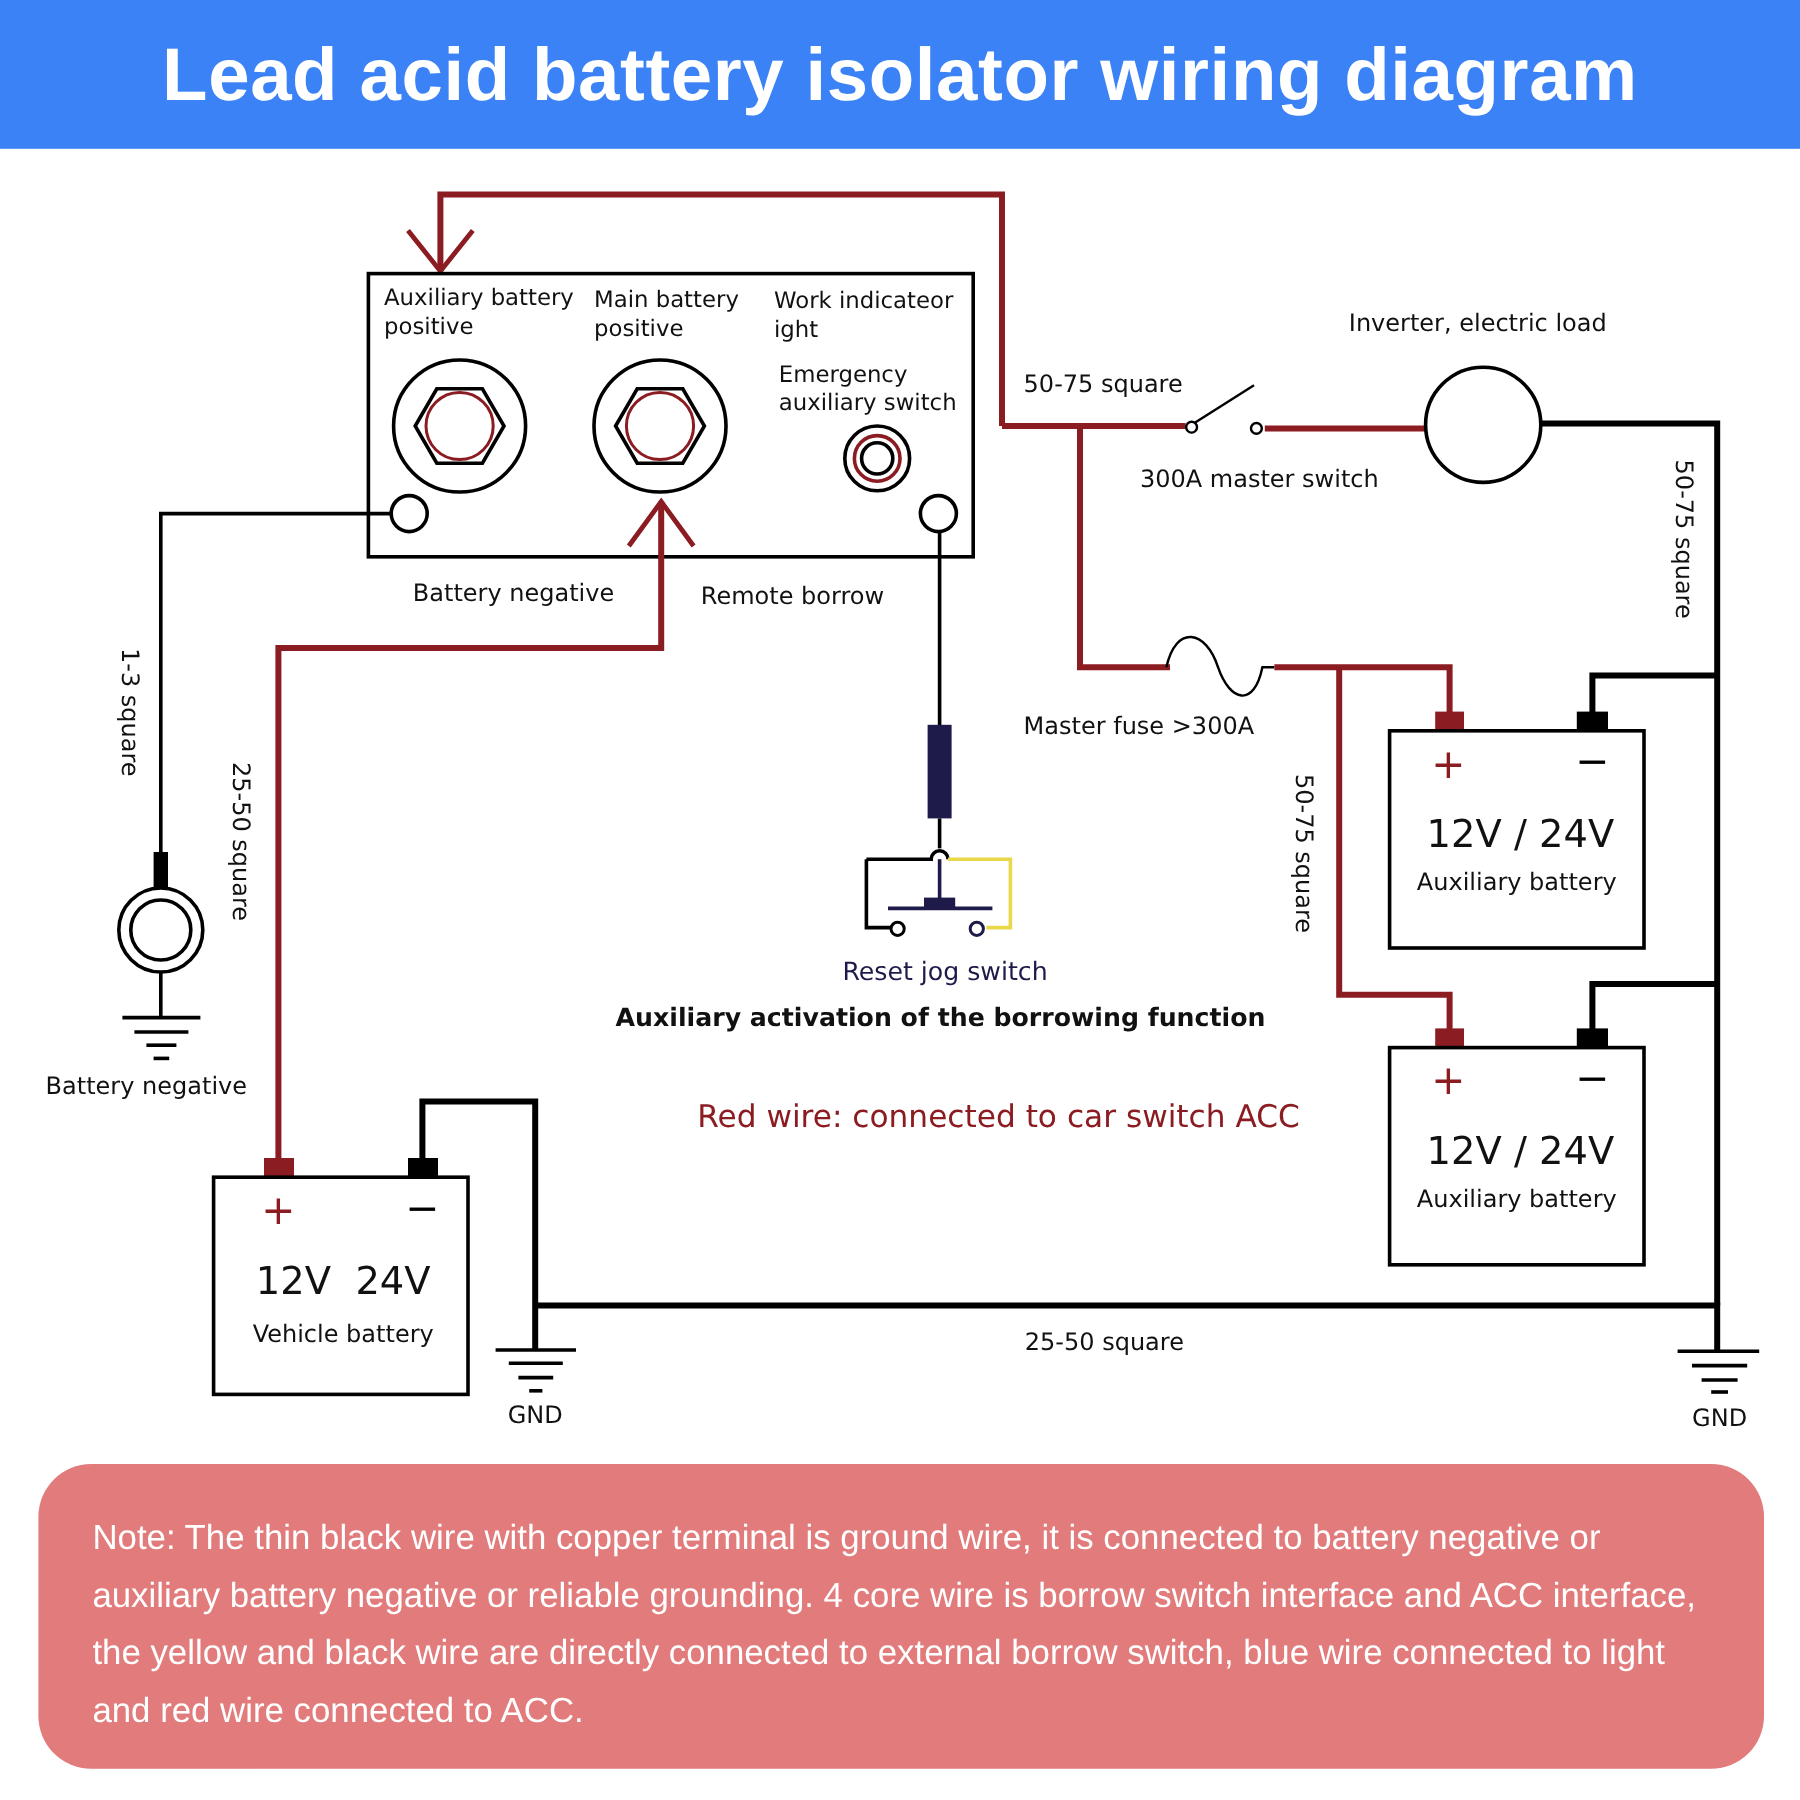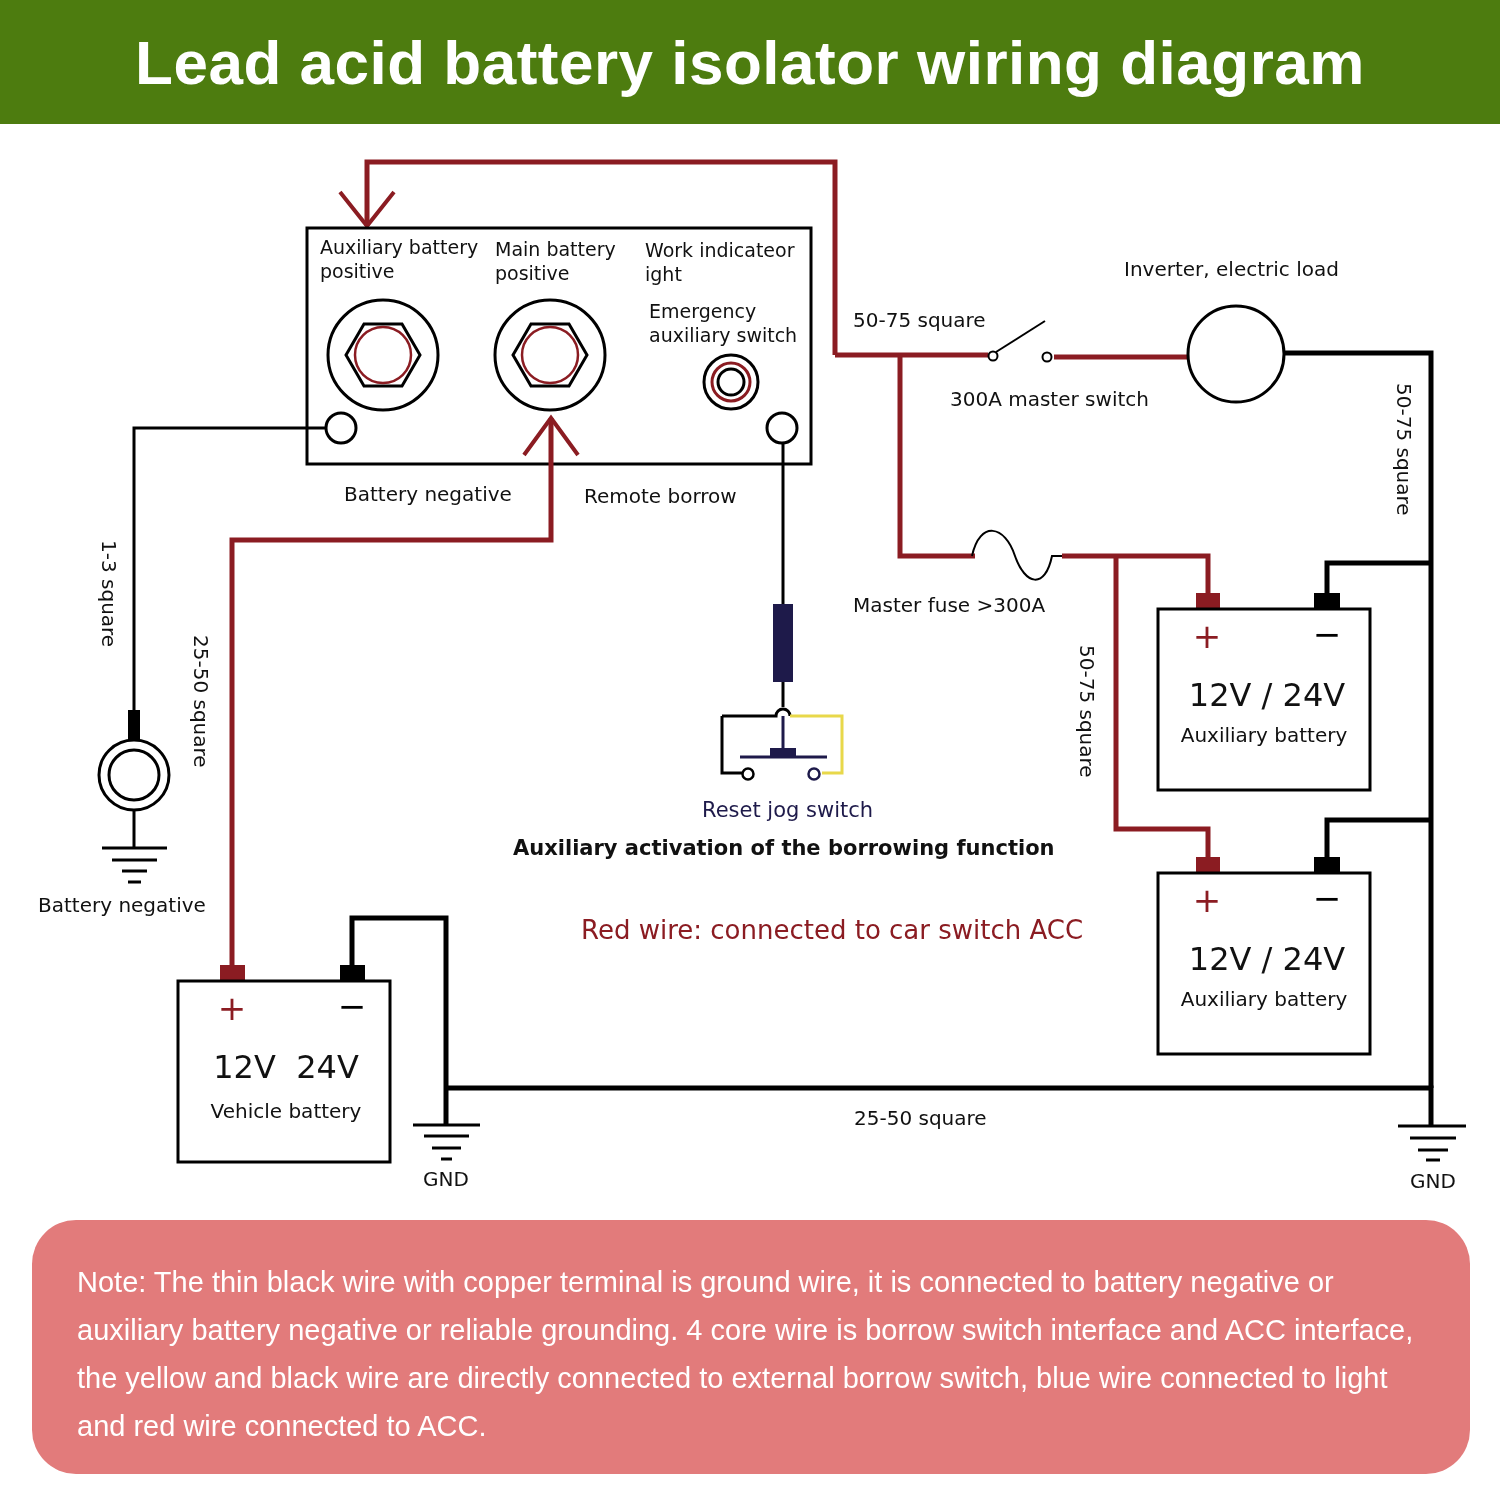--- a/index.html
+++ b/index.html
@@ -1,19 +1,19 @@
 <!DOCTYPE html>
 <html><head>
 <meta charset="utf-8">
 <style>
   html, body { margin: 0; padding: 0; background: #ffffff; }
   body { width: 1500px; height: 1500px; position: relative; overflow: hidden;
          font-family: "DejaVu Sans", sans-serif; }
   .header { position: absolute; left: 0; top: 0; width: 1500px; height: 124px;
-            background: #4d7c0f; display: flex; align-items: center; justify-content: center; }
+            background: #3b82f6; display: flex; align-items: center; justify-content: center; }
   .header h1 { margin: 0; color: #ffffff; font-family: "Liberation Sans", sans-serif;
                font-weight: bold; font-size: 62px; letter-spacing: 0.5px; }
   svg.diagram { position: absolute; left: 0; top: 0; }
   .lbl { font-family: "DejaVu Sans", sans-serif; font-size: 20px; fill: #111111; }
   .lbl-sm { font-family: "DejaVu Sans", sans-serif; font-size: 19px; fill: #111111; }
   .lbl-big { font-family: "DejaVu Sans", sans-serif; font-size: 32px; fill: #111111; }
   .lbl-bold { font-family: "DejaVu Sans", sans-serif; font-size: 21px; font-weight: bold; fill: #111111; }
   .lbl-navy { font-family: "DejaVu Sans", sans-serif; font-size: 21px; fill: #1e1a4a; }
   .lbl-red { font-family: "DejaVu Sans", sans-serif; font-size: 26px; fill: #8b1c22; }
   .note { position: absolute; left: 32px; top: 1220px; width: 1438px; height: 254px;

